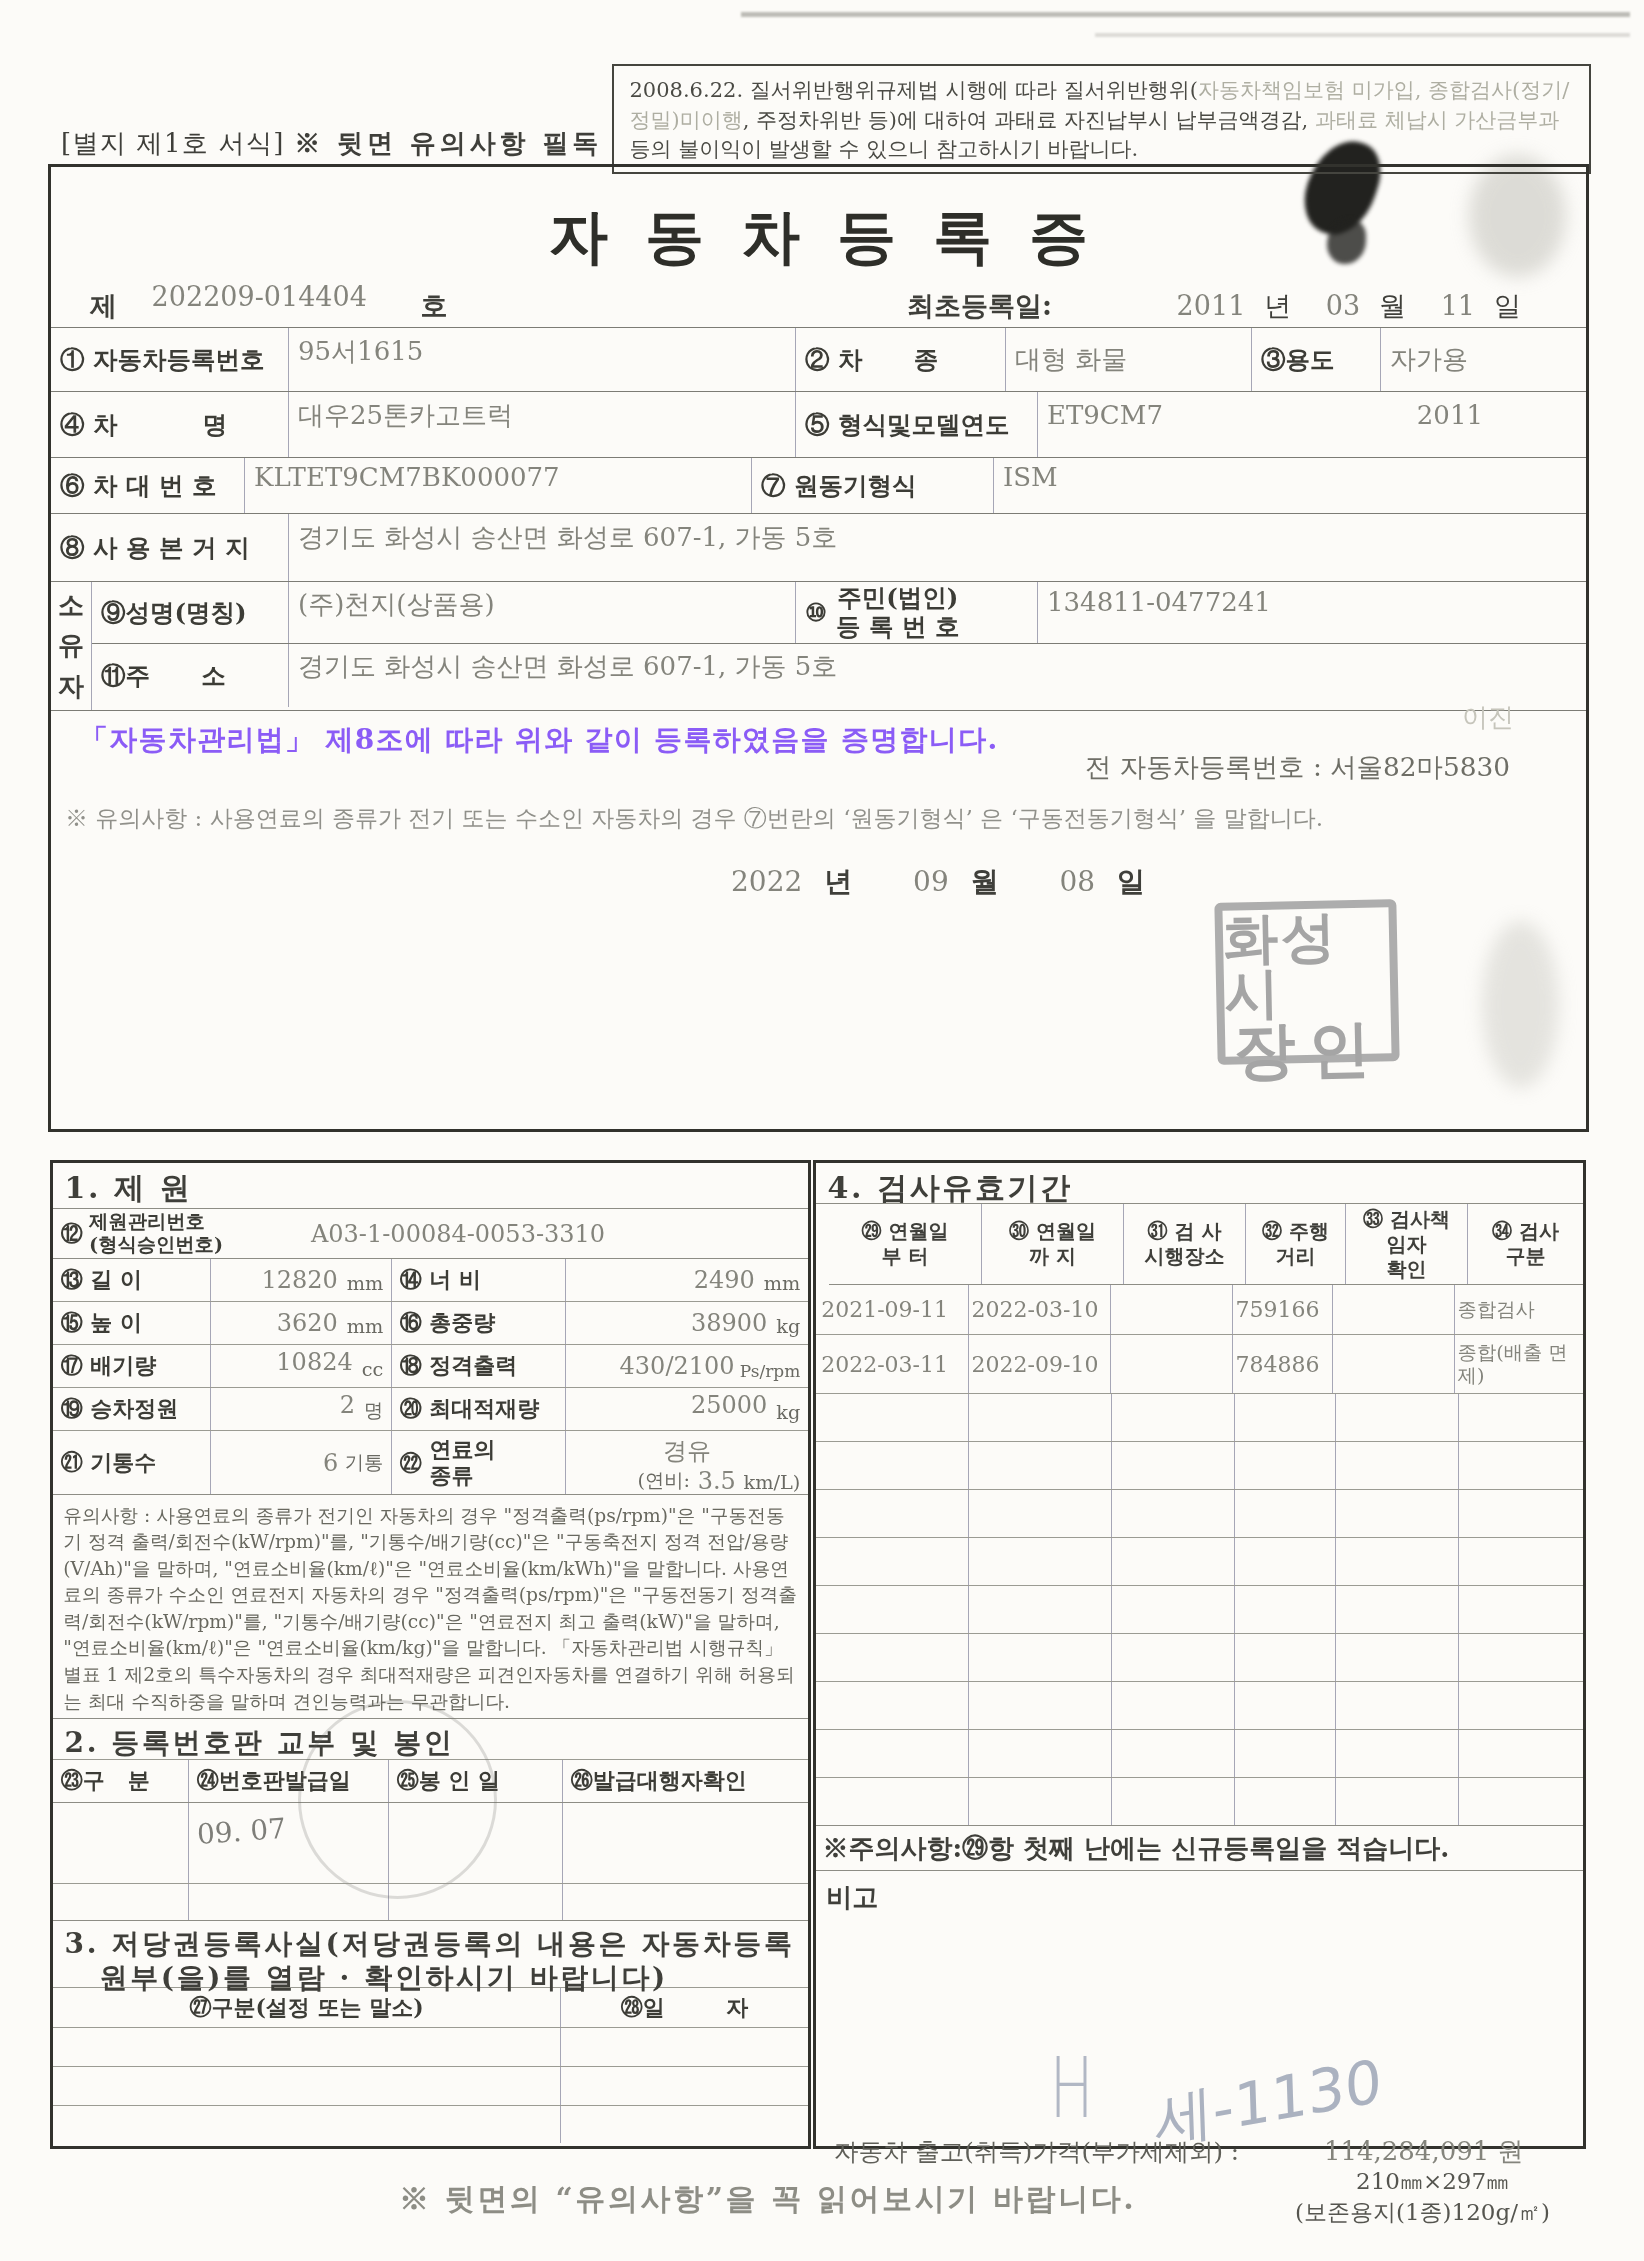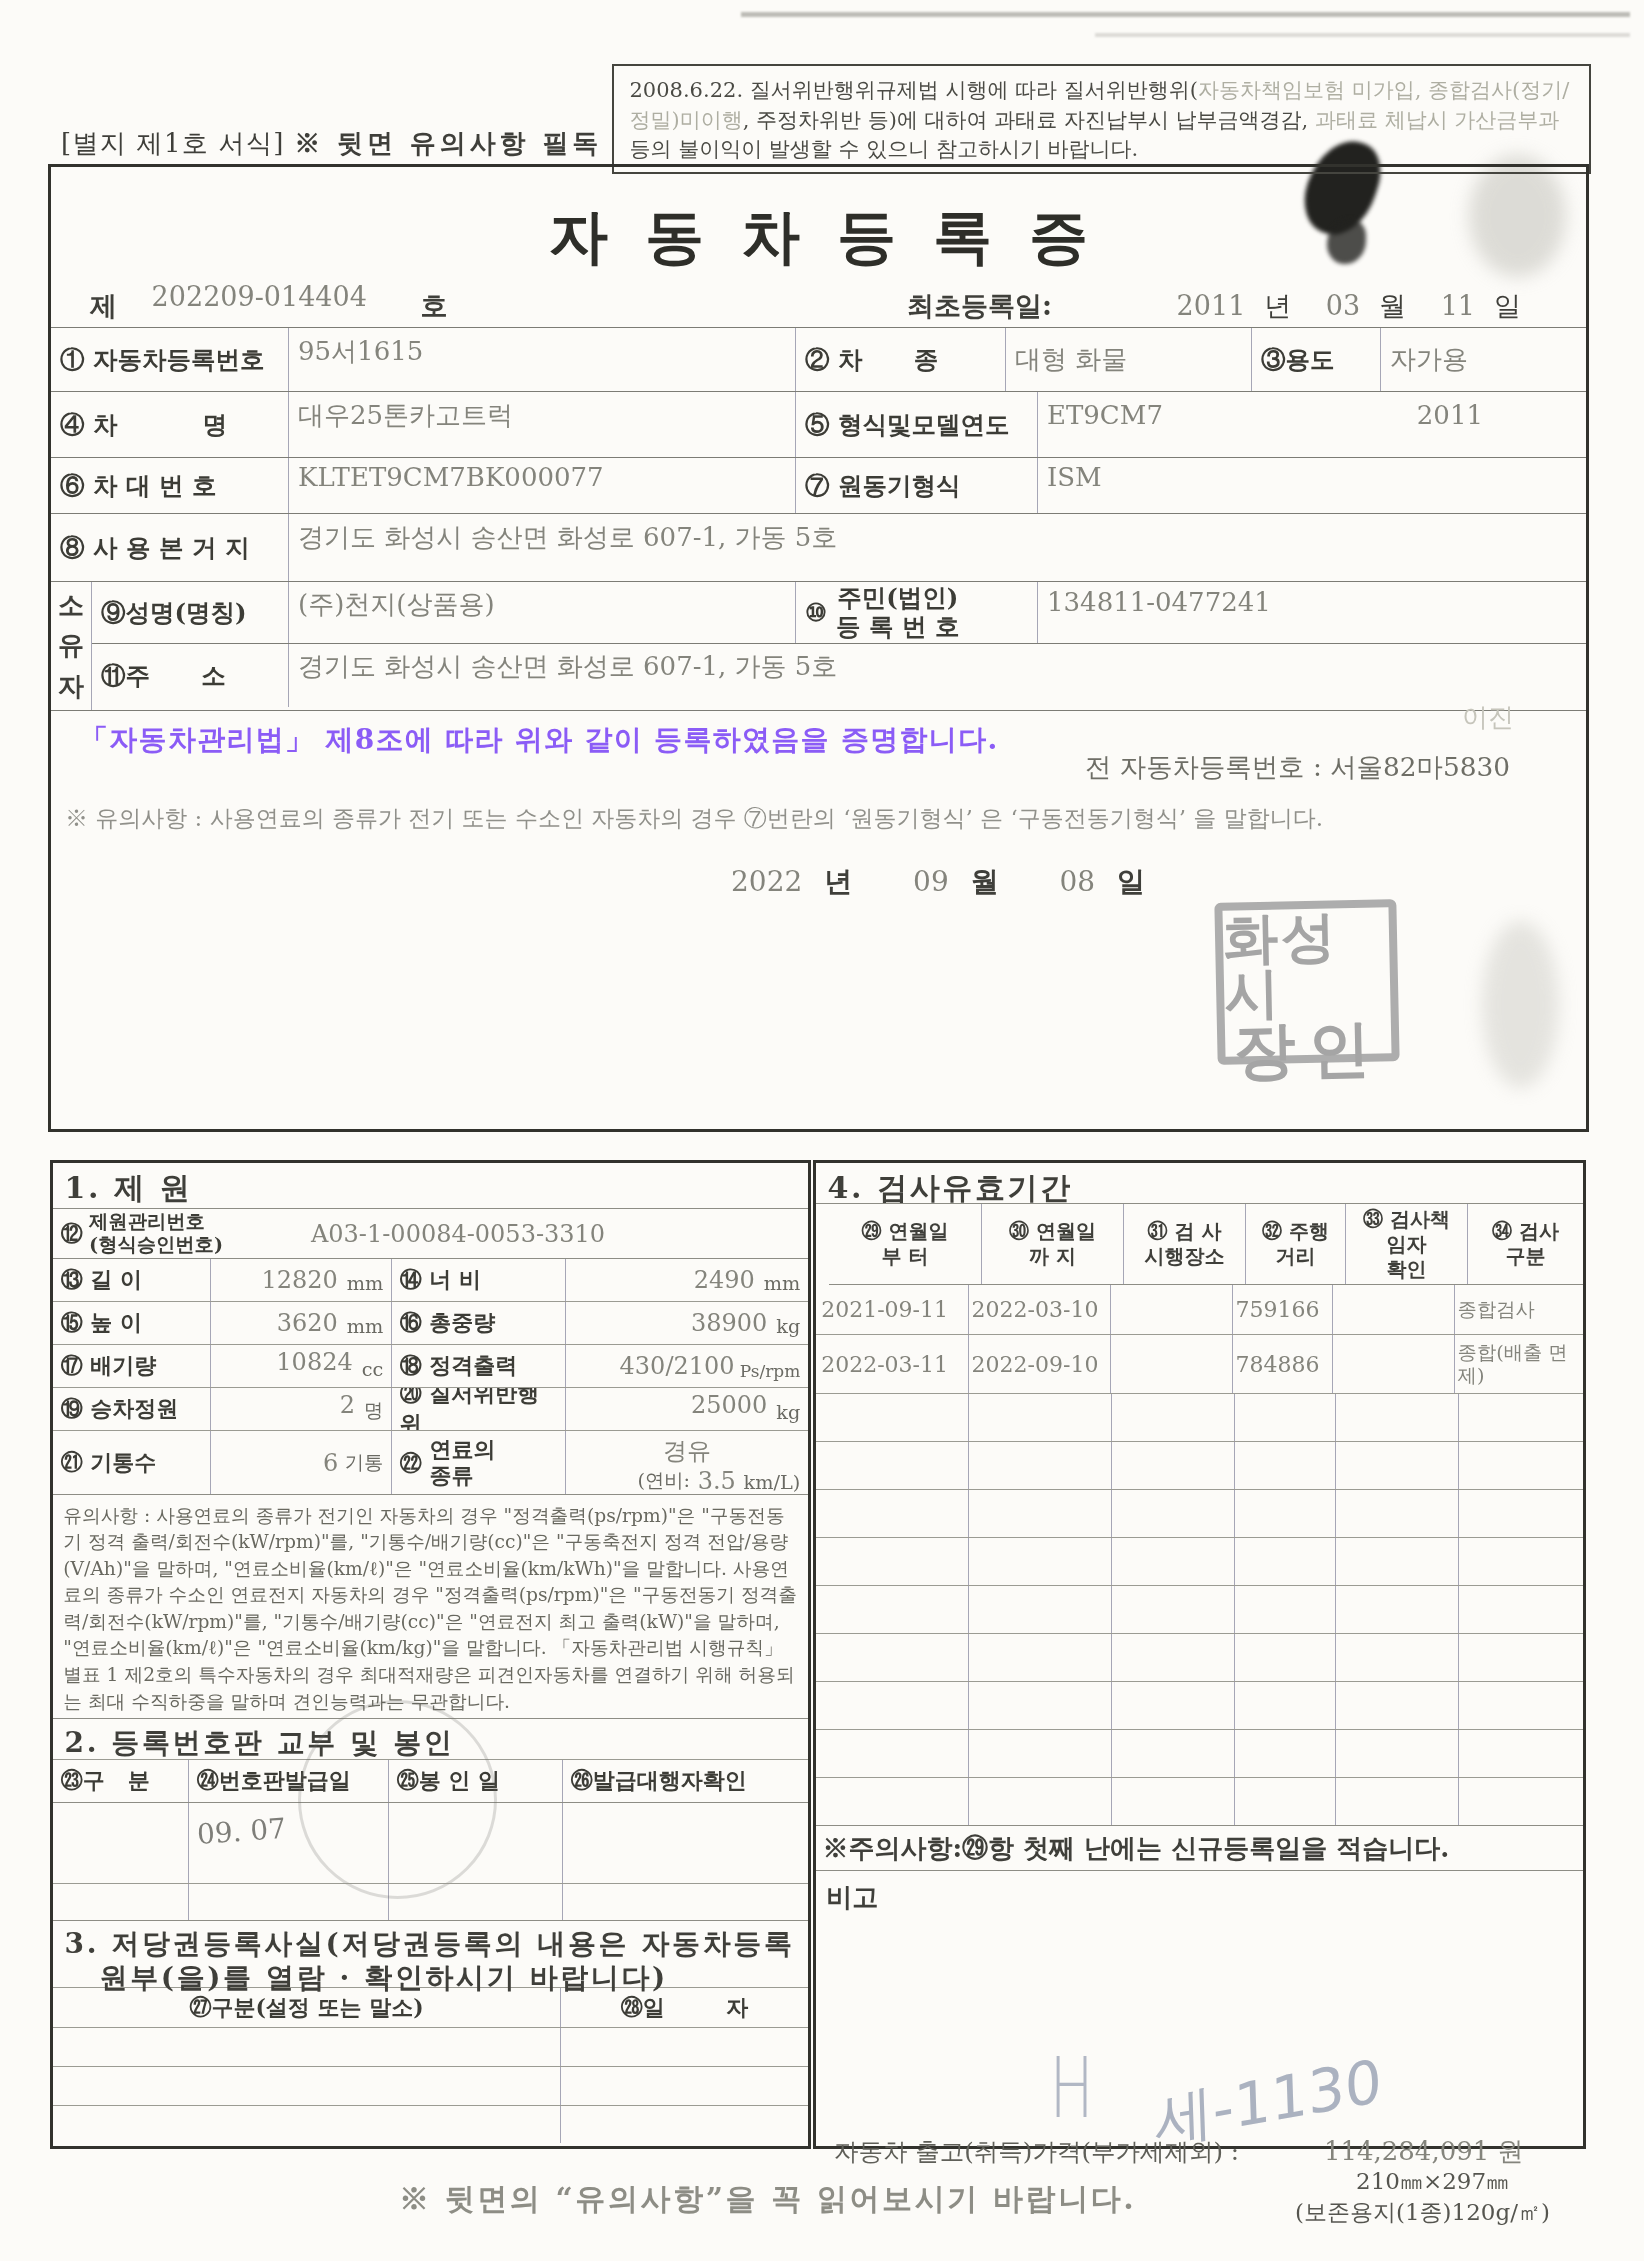--- a/index.html
+++ b/index.html
@@ -113,21 +113,21 @@
         <div class="ccell vr c-lbl lbl pre" style="width:238px;">④ 차          명</div>
         <div class="ccell vr c-val val" style="width:507px;align-items:flex-start;padding-top:6.4px;">대우25톤카고트럭</div>
         <div class="ccell vr c-lbl lbl" style="width:242px;">⑤ 형식및모델연도</div>
         <div class="ccell c-val val" style="flex:1;justify-content:space-between;padding-right:103px;align-items:flex-start;padding-top:7.7px;">
           <span>ET9CM7</span>
           <span>2011</span>
         </div>
       </div>
 
       <div class="crow" style="height:56px;">
-        <div class="ccell vr c-lbl lbl pre" style="width:238px;">⑥ 차 대 번 호</div>
+        <div class="ccell vr c-lbl lbl pre" style="width:194px;">⑥ 차 대 번 호</div>
         <div class="ccell vr c-val val" style="width:507px;align-items:flex-start;padding-top:3.9px;">KLTET9CM7BK000077</div>
         <div class="ccell vr c-lbl lbl" style="width:242px;">⑦ 원동기형식</div>
         <div class="ccell c-val val" style="flex:1;align-items:flex-start;padding-top:3.9px;">ISM</div>
       </div>
 
       <div class="crow" style="height:68px;">
         <div class="ccell vr c-lbl lbl pre" style="width:238px;">⑧ 사 용 본 거 지</div>
         <div class="ccell c-val val" style="flex:1;align-items:flex-start;padding-top:6.4px;">경기도 화성시 송산면 화성로 607-1, 가동 5호</div>
       </div>
 
@@ -230,21 +230,21 @@
           <span class="unit" style="font-size:17px;">Ps/rpm</span>
       </div>
     </div>
 
     <div class="srow thin-b" style="height:43px;">
       <div class="scell s-lbl lbl" style="width:157px;display:flex;align-items:center;">⑲ 승차정원</div>
       <div class="scell" style="width:181px;border-left:1.3px solid #a6a6b6;display:flex;justify-content:flex-end;gap:9px;">
         <span class="s-val">2</span>
           <span class="unit">명</span>
       </div>
-      <div class="scell s-lbl lbl" style="width:174px;border-left:1.3px solid #a6a6b6;display:flex;align-items:center;">⑳ 질서위반행위</div>
+      <div class="scell s-lbl lbl" style="width:174px;border-left:1.3px solid #a6a6b6;display:flex;align-items:center;">⑳ 최대적재량</div>
       <div class="scell" style="flex:1;border-left:1.3px solid #a6a6b6;display:flex;justify-content:flex-end;gap:9px;">
         <span class="s-val">25000</span>
           <span class="unit">kg</span>
       </div>
     </div>
 
     <div class="srow hline" style="height:64px;">
       <div class="scell s-lbl lbl" style="width:157px;display:flex;align-items:center;">㉑ 기통수</div>
       <div class="scell" style="width:181px;border-left:1.3px solid #a6a6b6;display:flex;justify-content:flex-end;gap:6.4px;align-items:center;">
         <span class="s-val">6</span>

